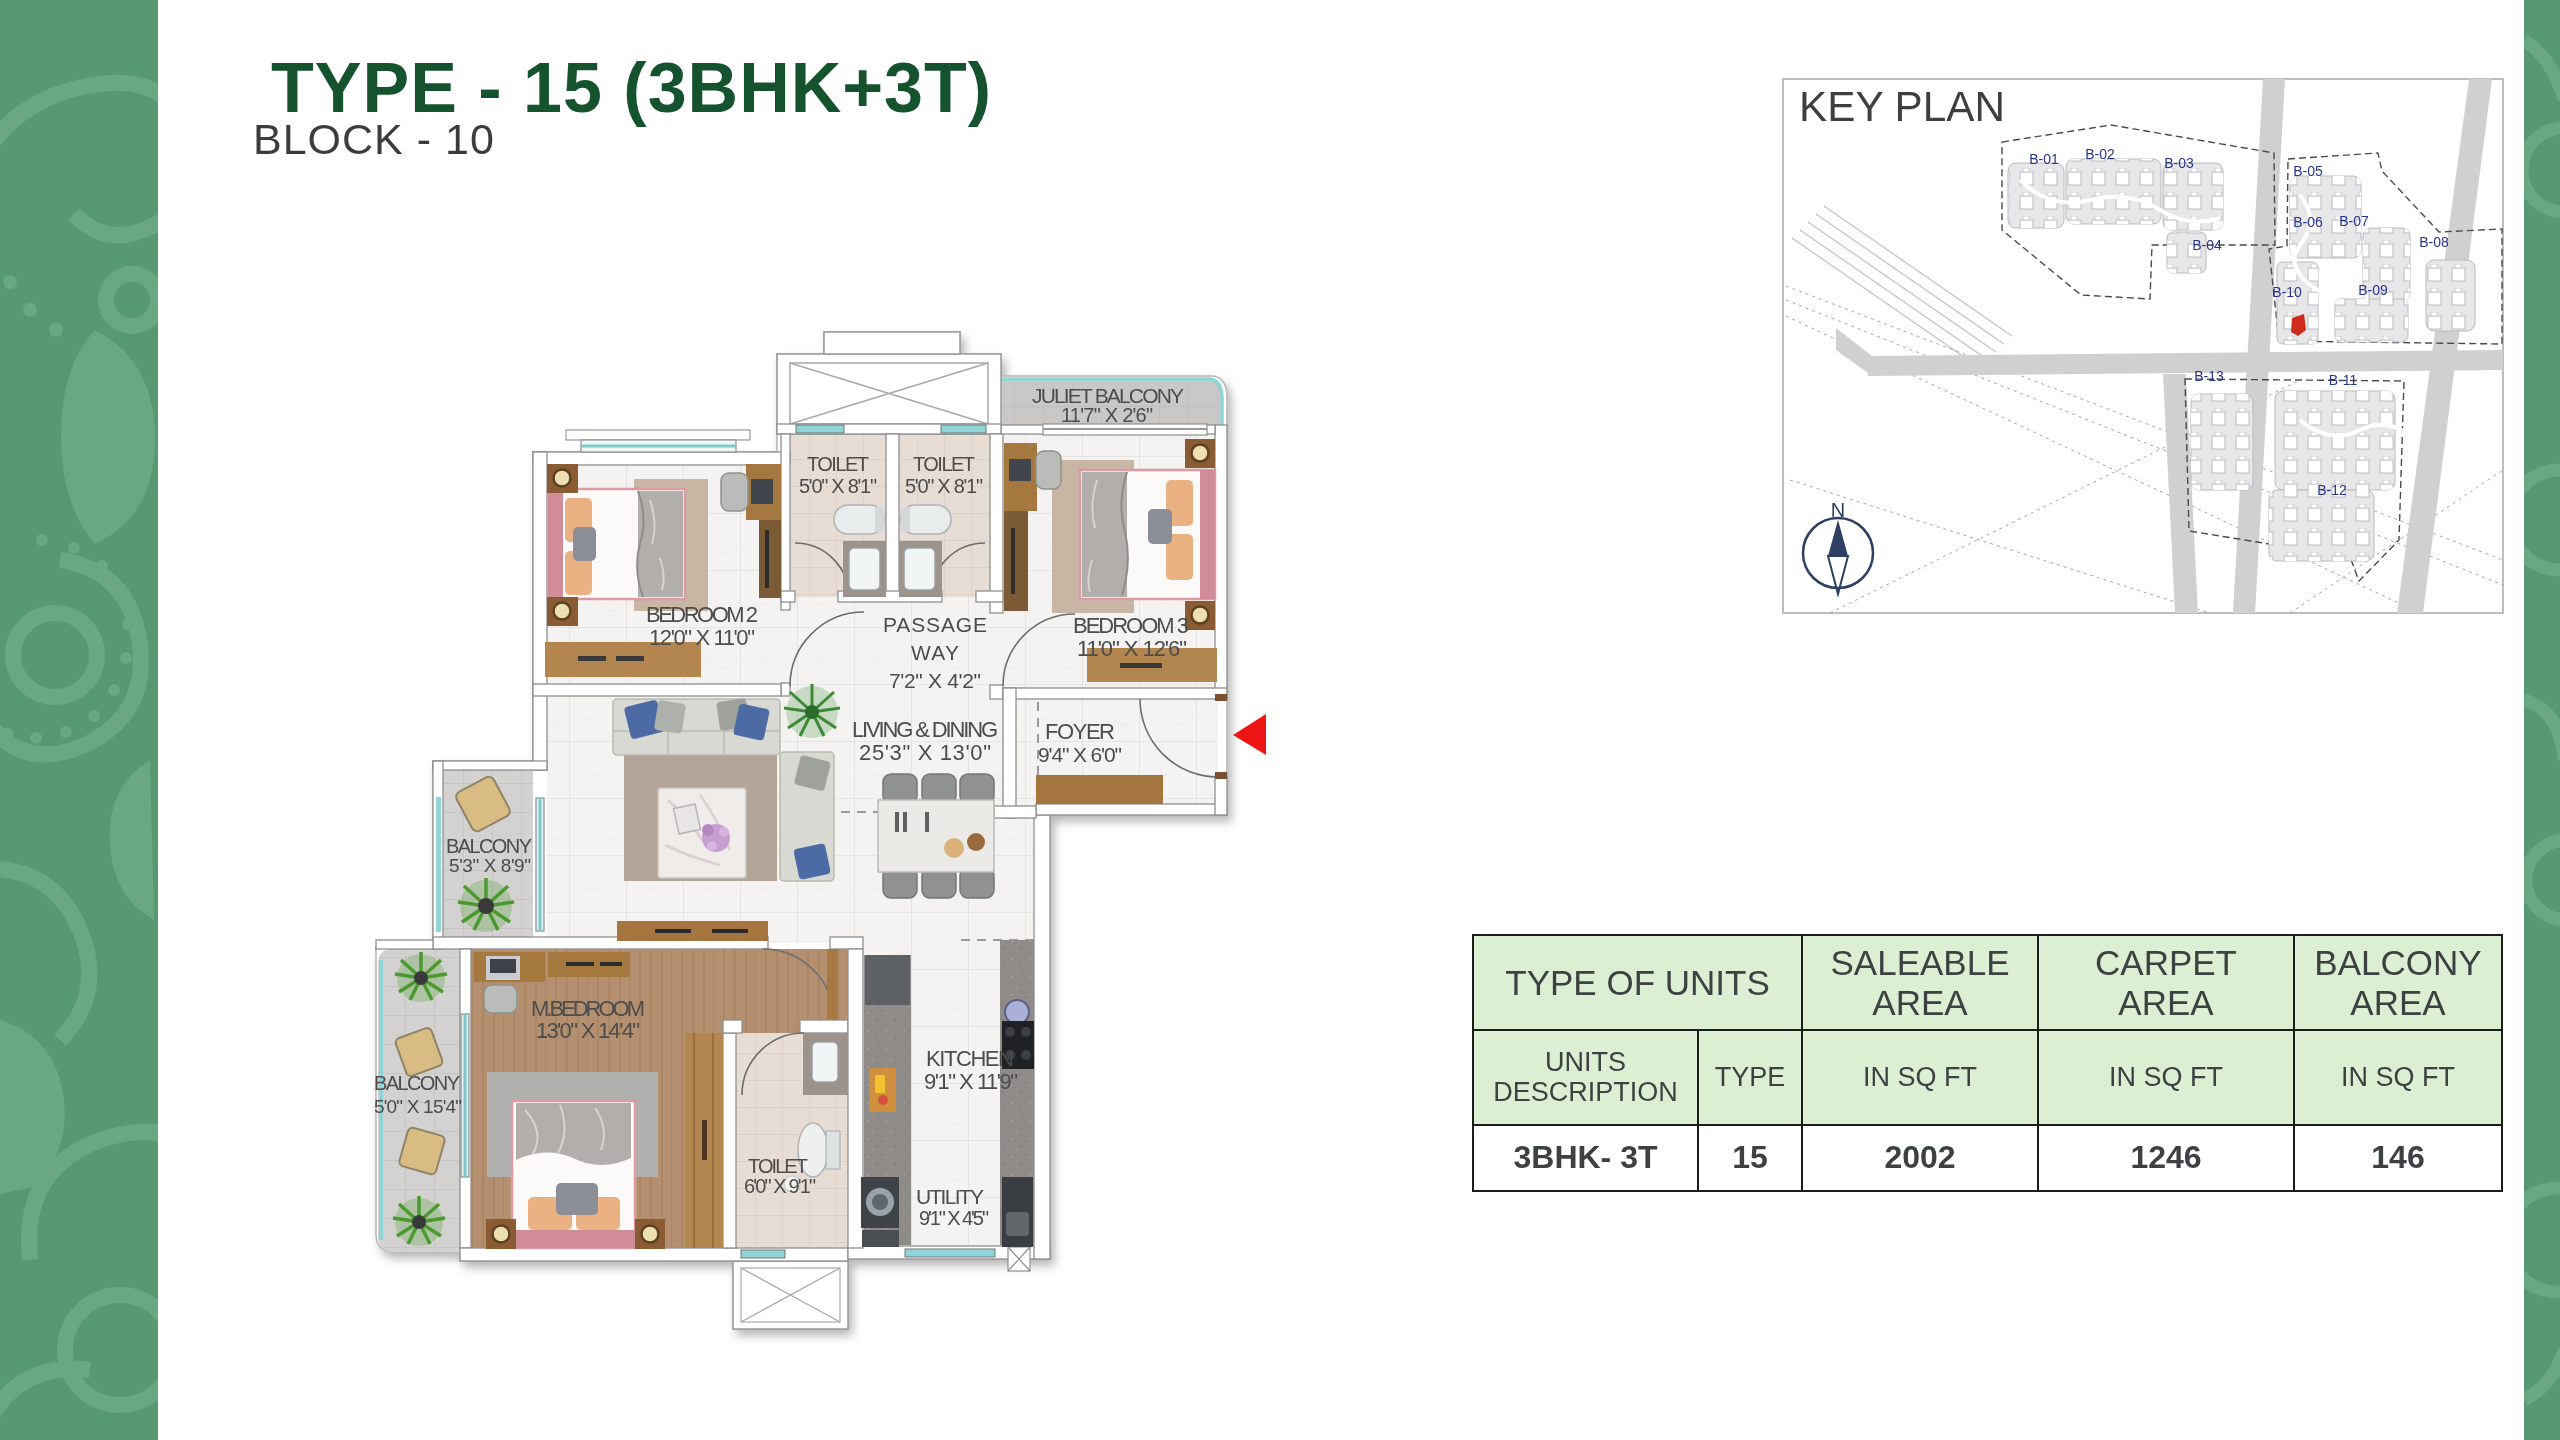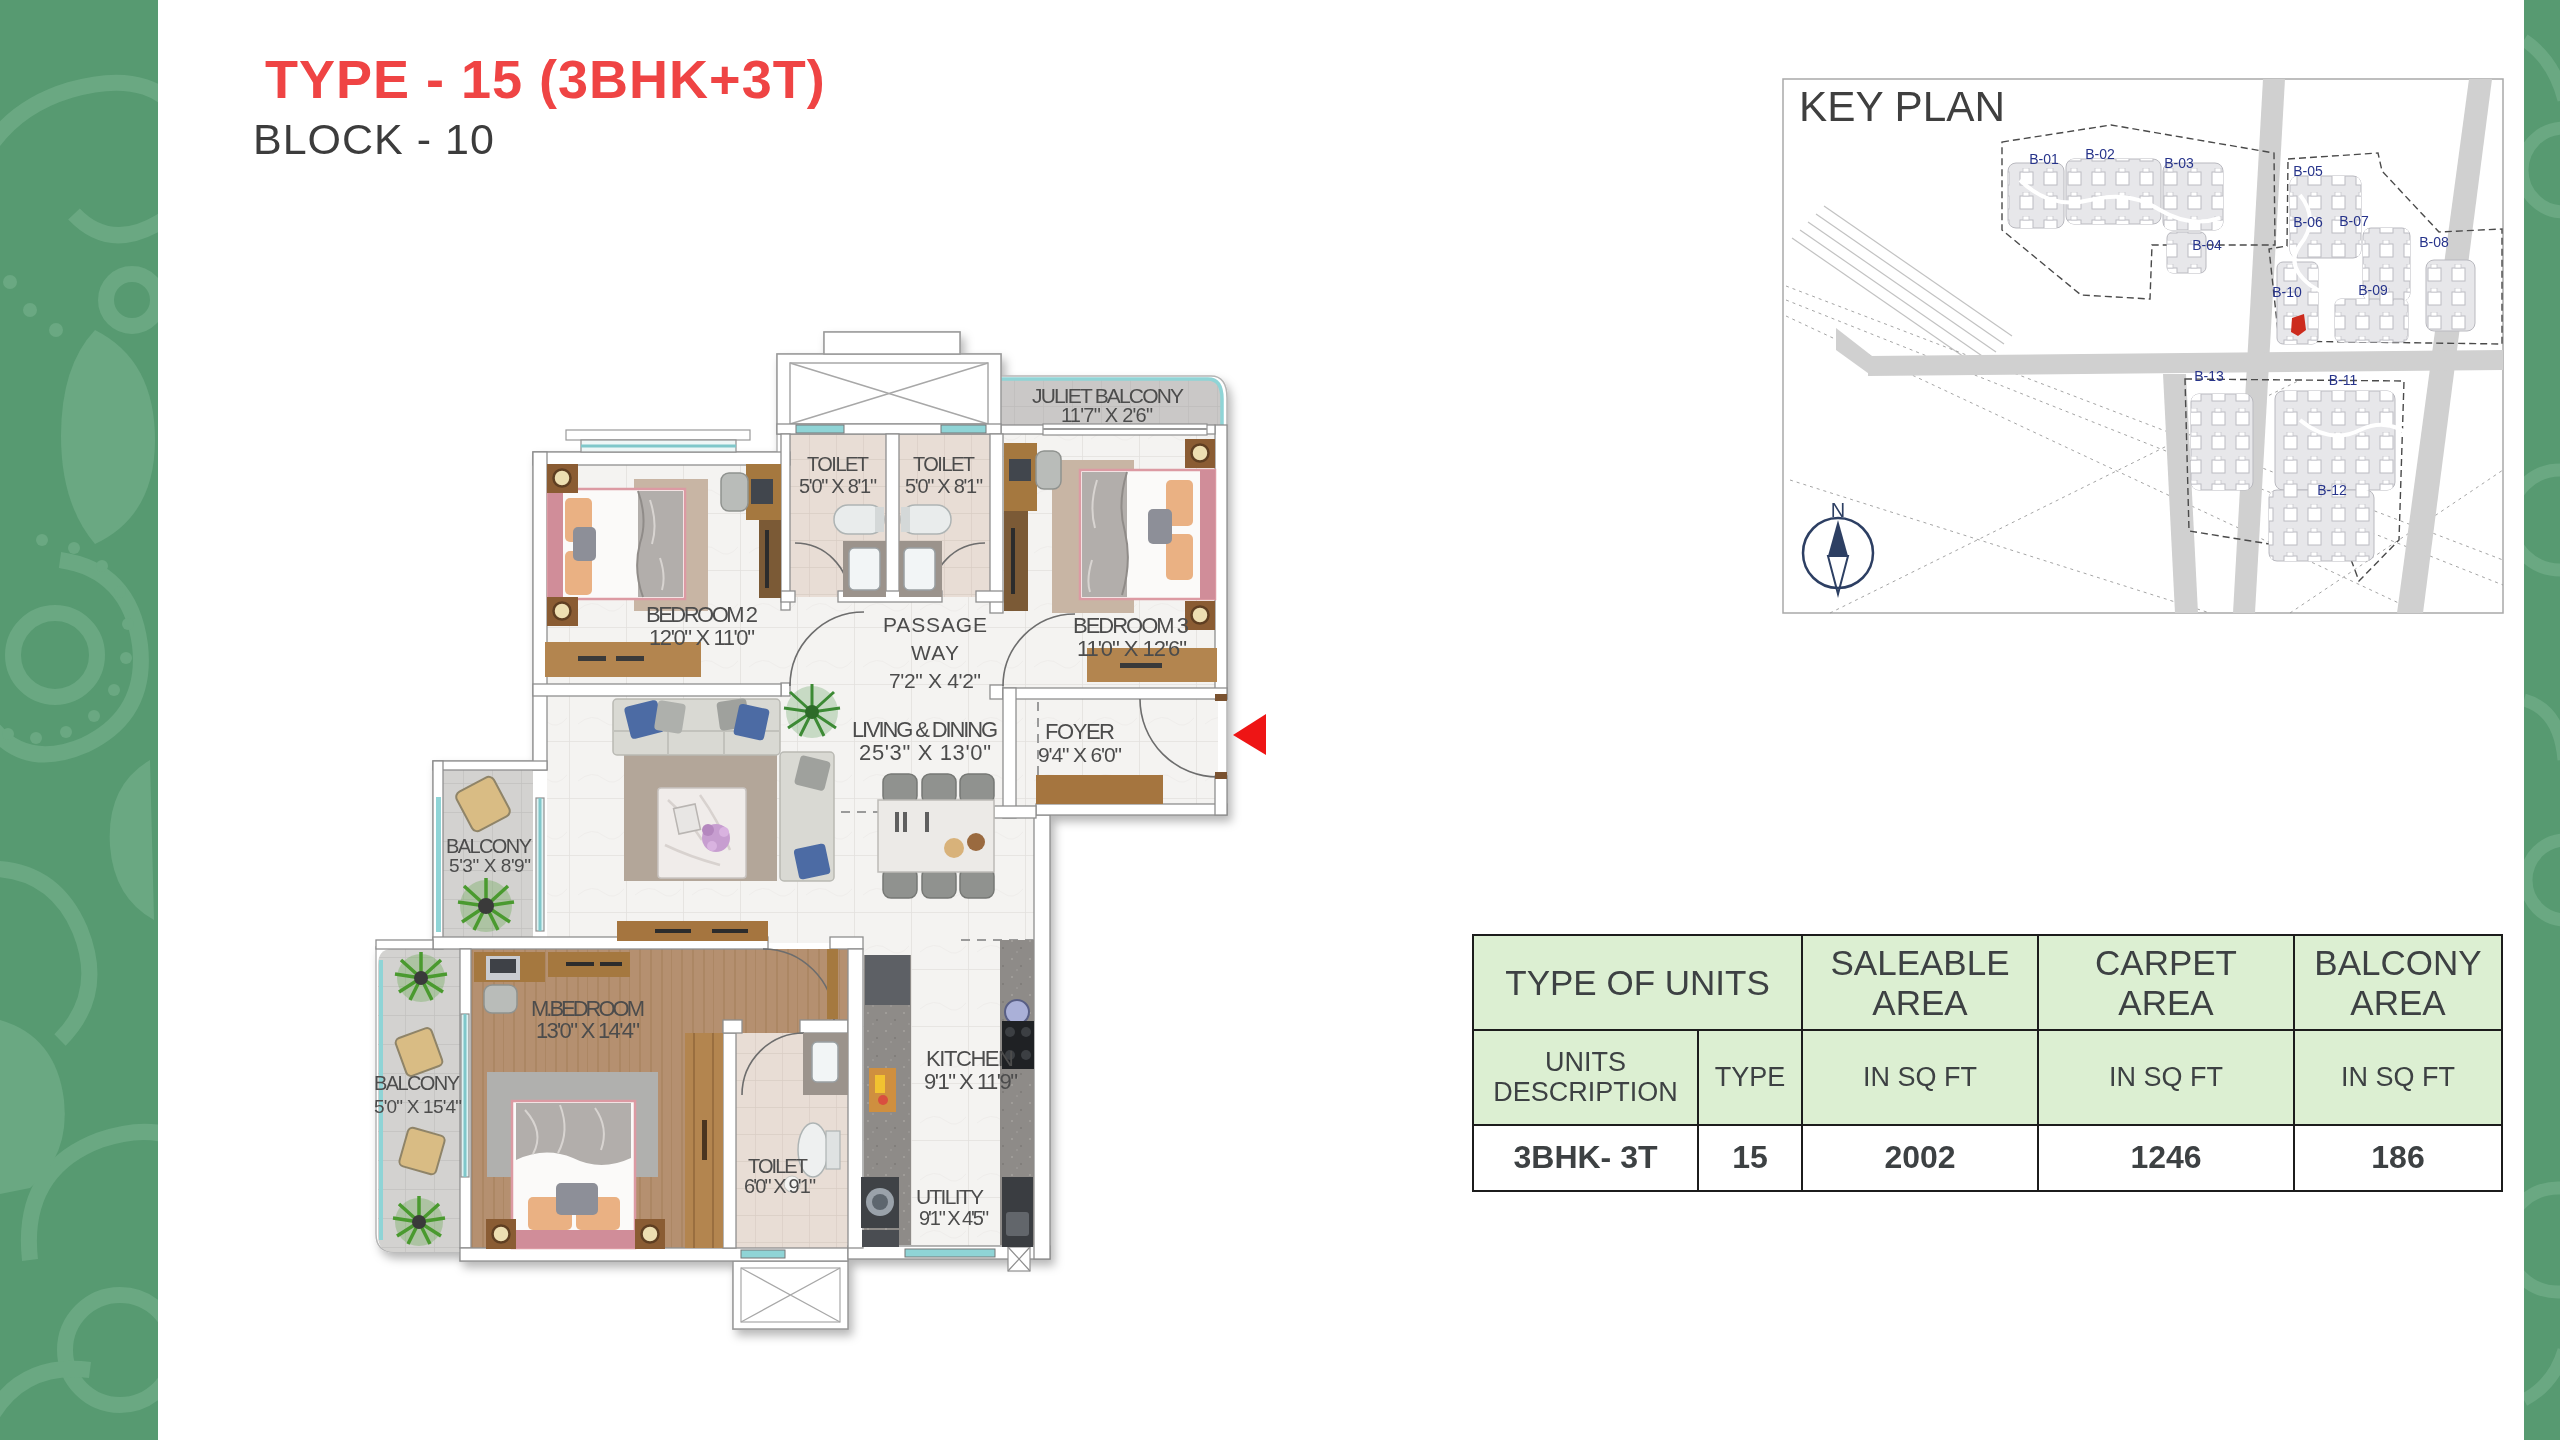--- a/index.html
+++ b/index.html
@@ -1,19 +1,19 @@
 <!DOCTYPE html>
 <html><head>
 <meta charset="utf-8">
 <style>
 html,body{margin:0;padding:0;width:2560px;height:1440px;background:#ffffff;overflow:hidden;}
 *{box-sizing:border-box;}
 body{font-family:"Liberation Sans",sans-serif;}
 .abs{position:absolute;}
-#title1{left:265px;top:48px;font-size:54px;font-weight:bold;color:#ef4444;letter-spacing:1px;white-space:nowrap;}
+#title1{left:271px;top:48px;font-size:70px;font-weight:bold;color:#14532d;letter-spacing:1px;white-space:nowrap;}
 #title2{left:253px;top:115px;font-size:43px;font-weight:normal;color:#3c3c3c;letter-spacing:1px;white-space:nowrap;}
 table.areas{position:absolute;left:1472px;top:934px;width:1029px;height:258px;border-collapse:collapse;table-layout:fixed;}
 table.areas td{border:2px solid #1c1c1c;text-align:center;vertical-align:middle;color:#3d4143;line-height:1.12;padding:0;}
 td.g{background:#dcefd2;}
 td.h1{font-size:35px;}
 td.h2{font-size:27px;}
 td.v{font-size:32px;font-weight:bold;background:#ffffff;}
 </style>
 </head>
 <body>
@@ -712,16 +712,16 @@
 <td class="g h2">TYPE</td>
 <td class="g h2">IN SQ FT</td>
 <td class="g h2">IN SQ FT</td>
 <td class="g h2">IN SQ FT</td>
 </tr>
 <tr style="height:56px">
 <td class="v">3BHK- 3T</td>
 <td class="v">15</td>
 <td class="v">2002</td>
 <td class="v">1246</td>
-<td class="v">186</td>
+<td class="v">146</td>
 </tr>
 </tbody>
   </table>
 
 </body></html>

